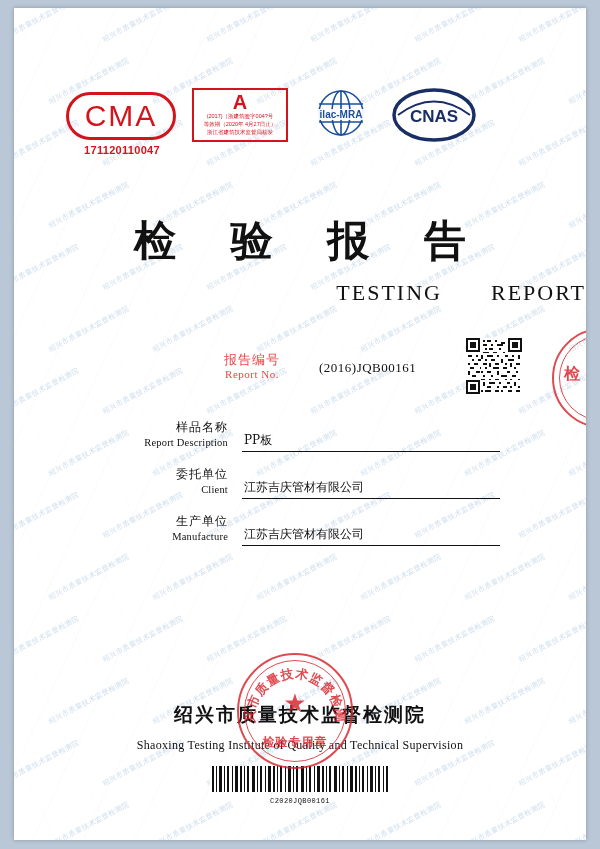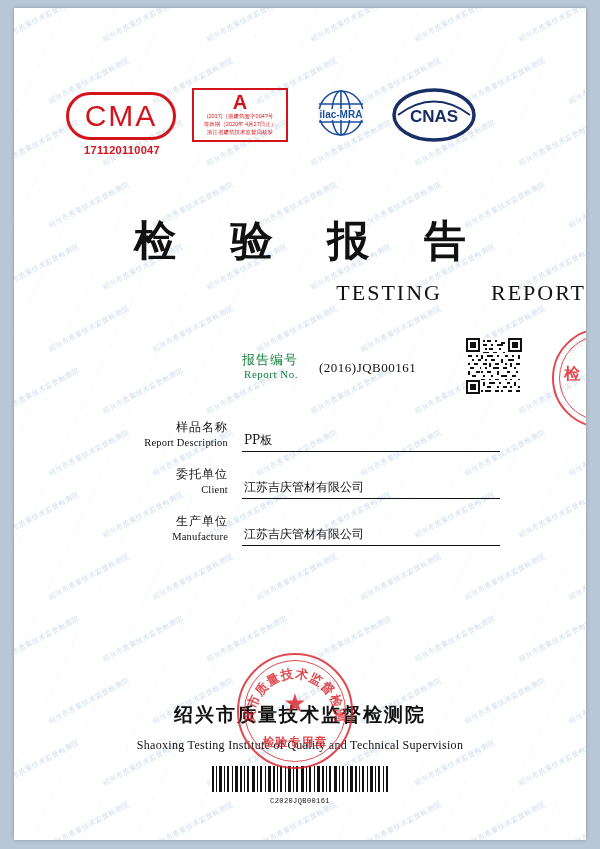--- a/index.html
+++ b/index.html
@@ -139,23 +139,23 @@
     letter-spacing: 2px;
     color: #111;
   }
   .title-en .gap { display: inline-block; width: 34px; }
 
   
   .report-no-label {
     position: absolute;
     left: 192px; top: 344px;
     width: 92px;
-    text-align: right;
+    text-align: center;
     line-height: 1.25;
-    color: #15803d;
+    color: #ef4444;
   }
   .report-no-label .cn { font-size: 13px; font-family: "DejaVu Serif", serif; letter-spacing: 1px; }
   .report-no-label .en { font-size: 11px; letter-spacing: 0.5px; }
   .report-no-value {
     position: absolute;
     left: 305px; top: 352px;
     font-size: 13px;
     letter-spacing: 0.5px;
     color: #111;
   }

